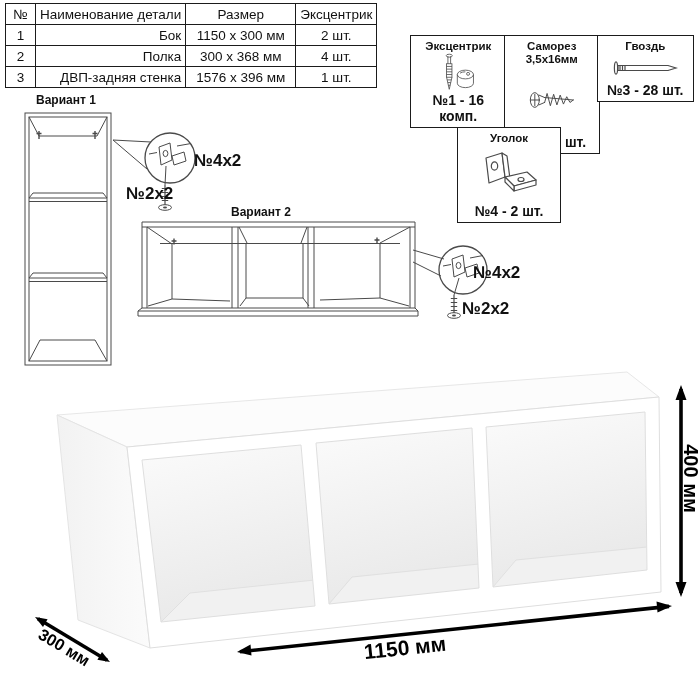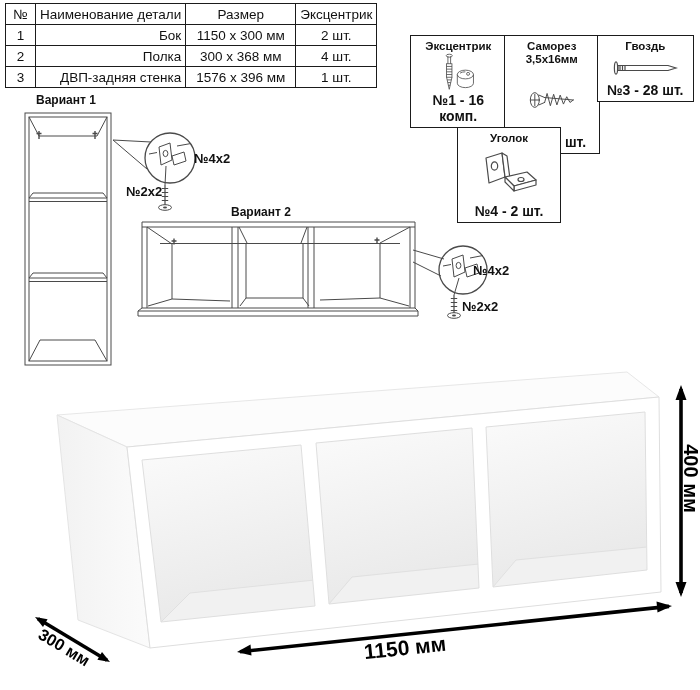--- a/index.html
+++ b/index.html
@@ -16,21 +16,21 @@
   
   .legend-cell{position:absolute;border:1.5px solid #1b1b1b;background:#fff;box-sizing:border-box;
                display:flex;flex-direction:column;align-items:center;justify-content:space-between;
                padding:4px 2px 3px 2px;text-align:center;}
   .legend-title{font-weight:700;font-size:11.5px;line-height:13px;}
   .legend-qty{font-weight:700;font-size:14px;}
 
   
   .lbl{position:absolute;font-weight:700;white-space:nowrap;}
   .lbl-variant{font-size:12px;}
-  .lbl-callout{font-size:13px;}
+  .lbl-callout{font-size:17px;}
   .dim{position:absolute;font-weight:700;color:#000;text-align:center;}
 
   svg.artwork{position:absolute;left:0;top:90px;}
   .licon{display:block;}
 </style>
 </head>
 <body>
 
 <div class="sheet">
 

